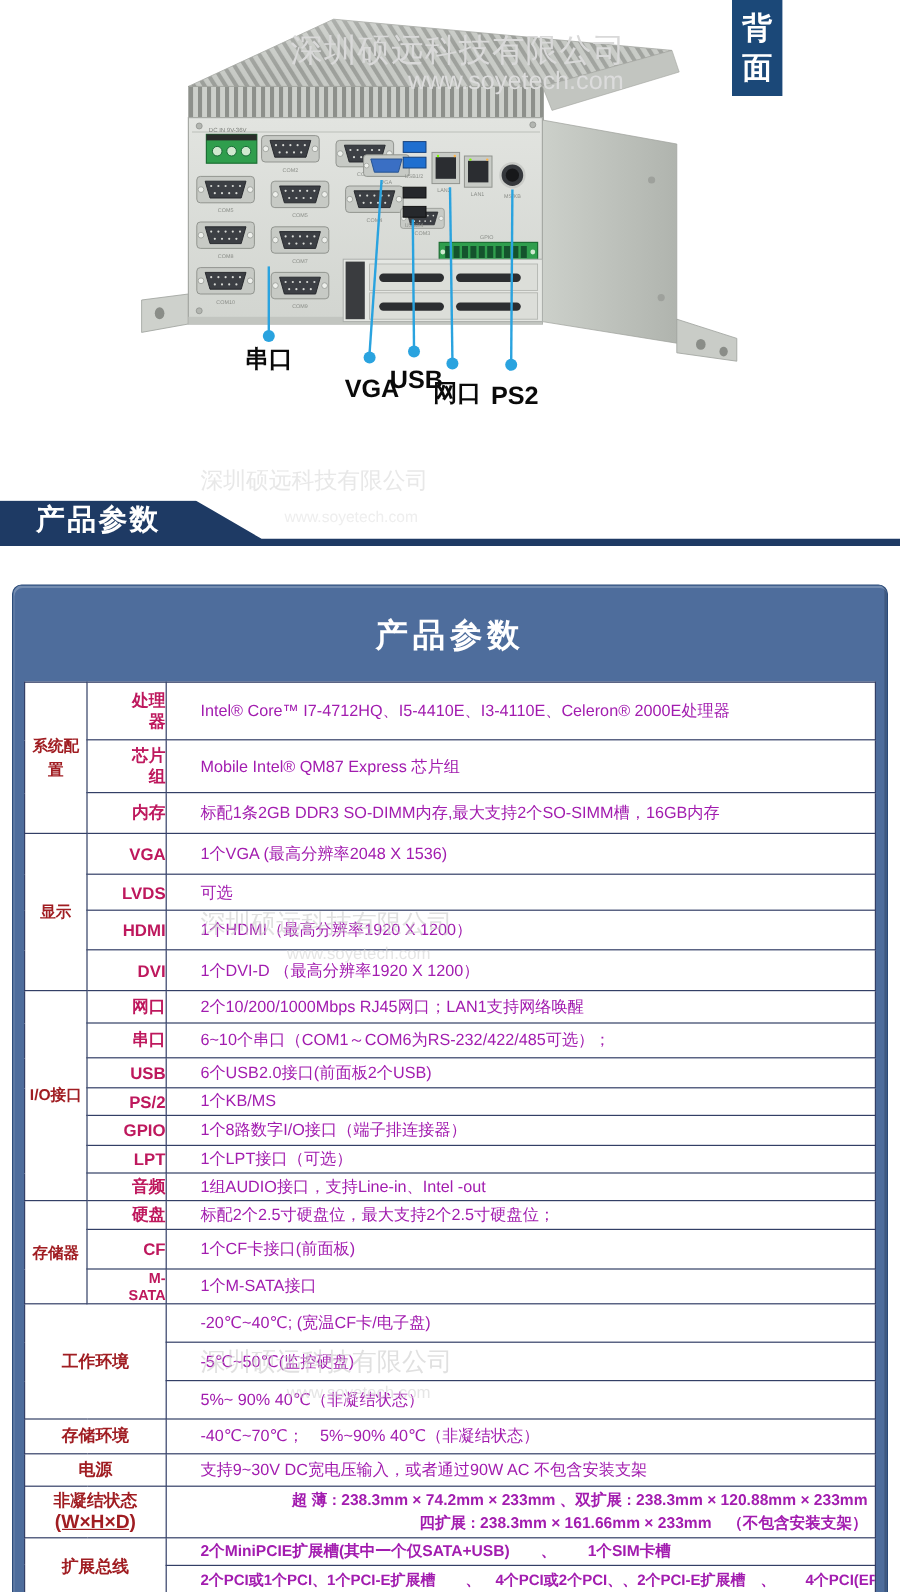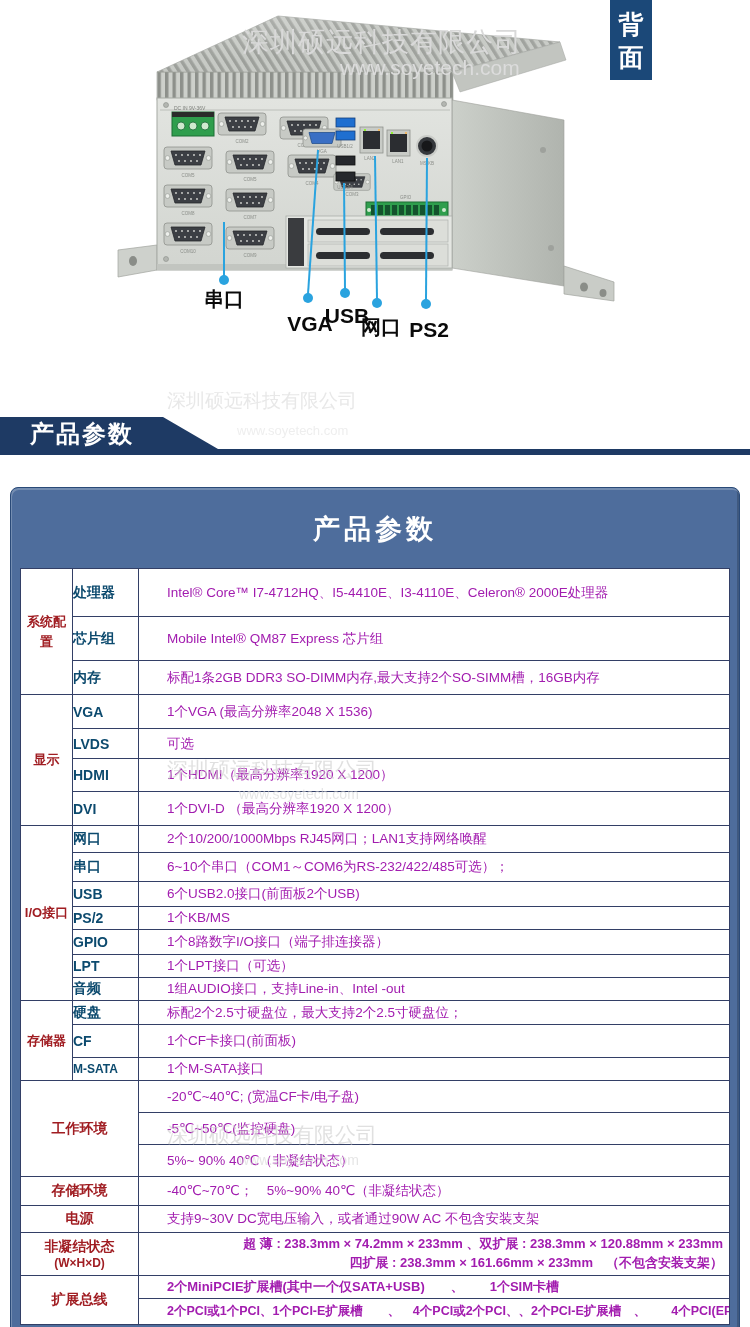--- a/index.html
+++ b/index.html
@@ -28,25 +28,25 @@
   .banner span { position:absolute; left:30px; top:1px; color:#fff; font-size:24px; font-weight:bold; line-height:31px; letter-spacing:2px; }
 
   
   .spec-wrap { position:absolute; top:487px; left:10px; width:730px; background:#4e6d9c;
                border:1px solid #2a4a78; border-radius:8px; padding:0 9px 9px 9px;
                box-shadow:inset 1px 2px 0 rgba(255,255,255,.22), inset -2px -2px 0 rgba(0,0,0,.18); }
   .spec-title { height:80px; line-height:82px; text-align:center; color:#fff; font-size:27px; font-weight:bold; letter-spacing:4px; }
   table.spec { width:710px; border-collapse:collapse; background:#fff; table-layout:fixed; }
   table.spec td { border:1px solid #333f66; vertical-align:middle; }
   td.group { font-size:13px; font-weight:bold; color:#a01d22; text-align:center; line-height:1.5; }
-  td.key   { font-size:14px; font-weight:bold; color:#0c4a6e; text-align:left; }
+  td.key   { font-size:14px; font-weight:bold; color:#be185d; text-align:right;padding-left:28px; }
   td.key.small { font-size:12px; }
   td.val   { font-size:13.5px; color:#a21caf; padding:2px 6px 2px 28px; }
   td.mlabel{ font-size:14px; font-weight:bold; color:#a01d22; text-align:center; }
-  td.mlabel .sub { font-size:12px; display:block; }
+  td.mlabel .sub { font-size:16px; display:block;text-decoration:underline; }
   td.val.bold { font-weight:bold; font-size:13px; }
   .nowrap { white-space:nowrap; overflow:hidden; }
   .u { }
   .val-line { line-height:1.45;text-align:right; }
 
   
 </style>
 </head>
 <body>
 

